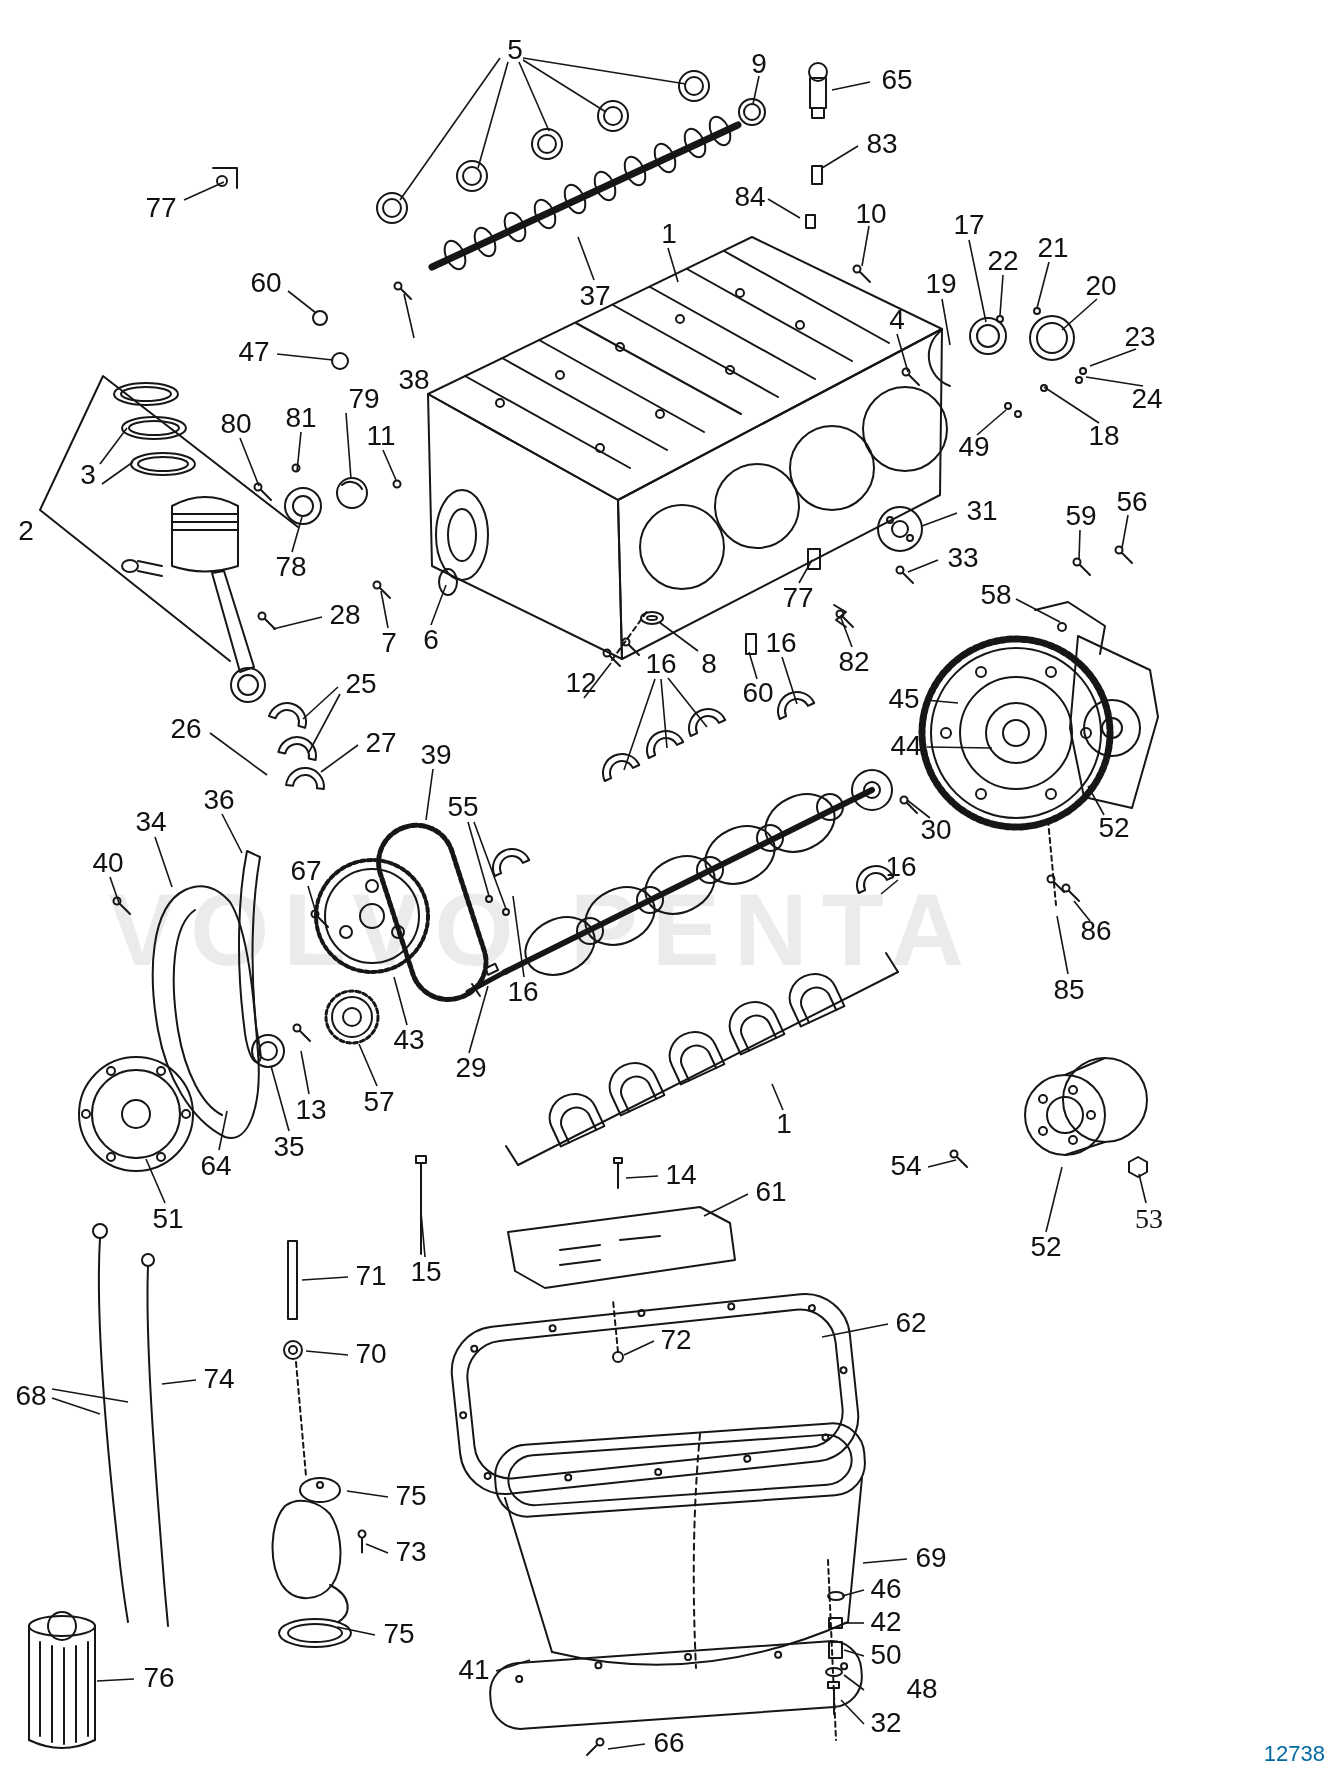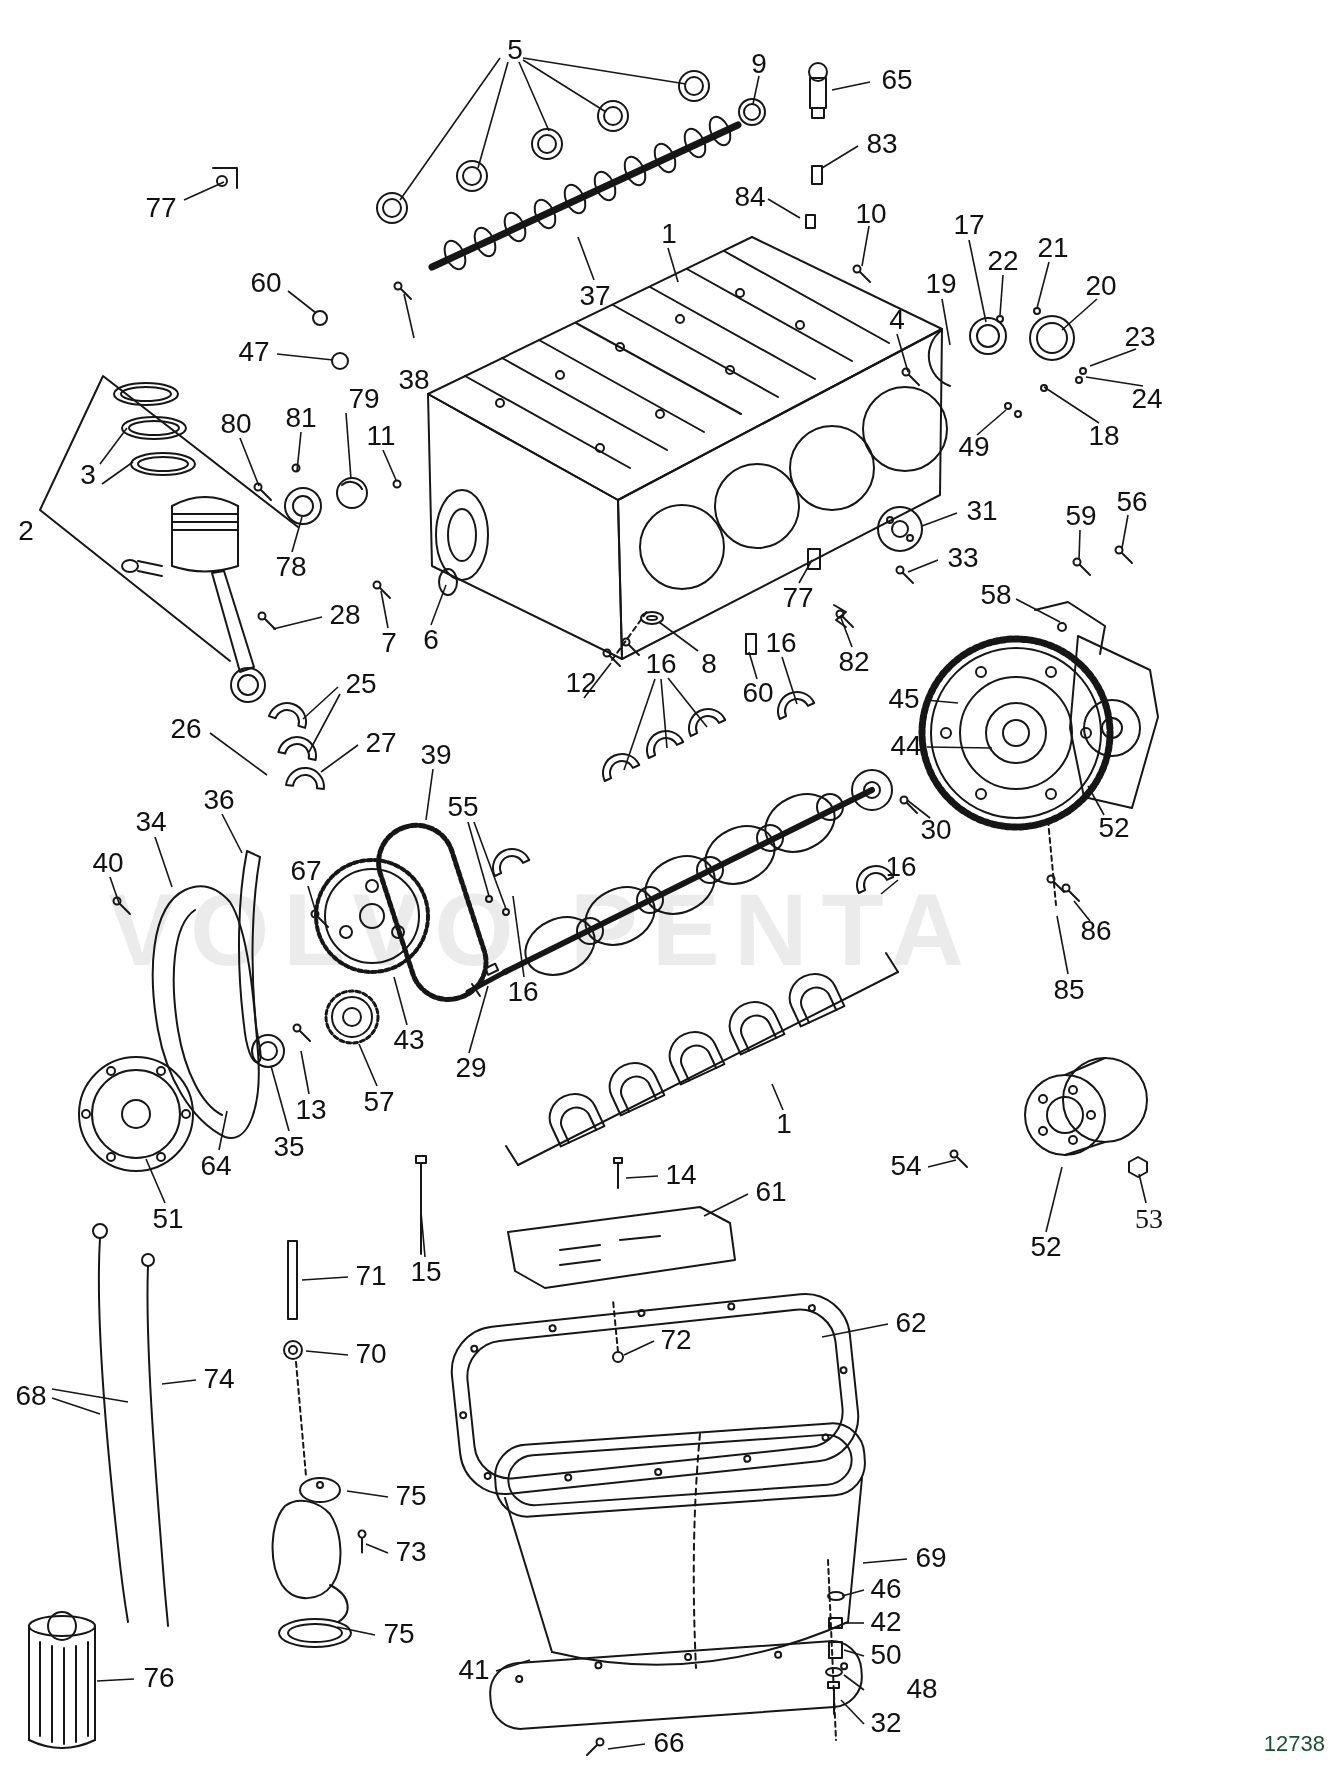--- a/index.html
+++ b/index.html
@@ -26,23 +26,23 @@
   .label{
     position:absolute;
     transform:translate(-50%,-50%);
     font-size:28px;
     color:#111;
     white-space:nowrap;
   }
   .diagram-number{
     position:absolute;
     right:6px;
-    bottom:18px;
+    bottom:8px;
     font-size:22px;
-    color:#14532d;
+    color:#0369a1;
   }
 </style>
 </head>
 <body>
 
 <div class="canvas">
 
   <div class="watermark" id="wm2">VOLVO PENTA</div>
 
   <svg class="layer" width="1331" height="1775" viewBox="0 0 1331 1775">

